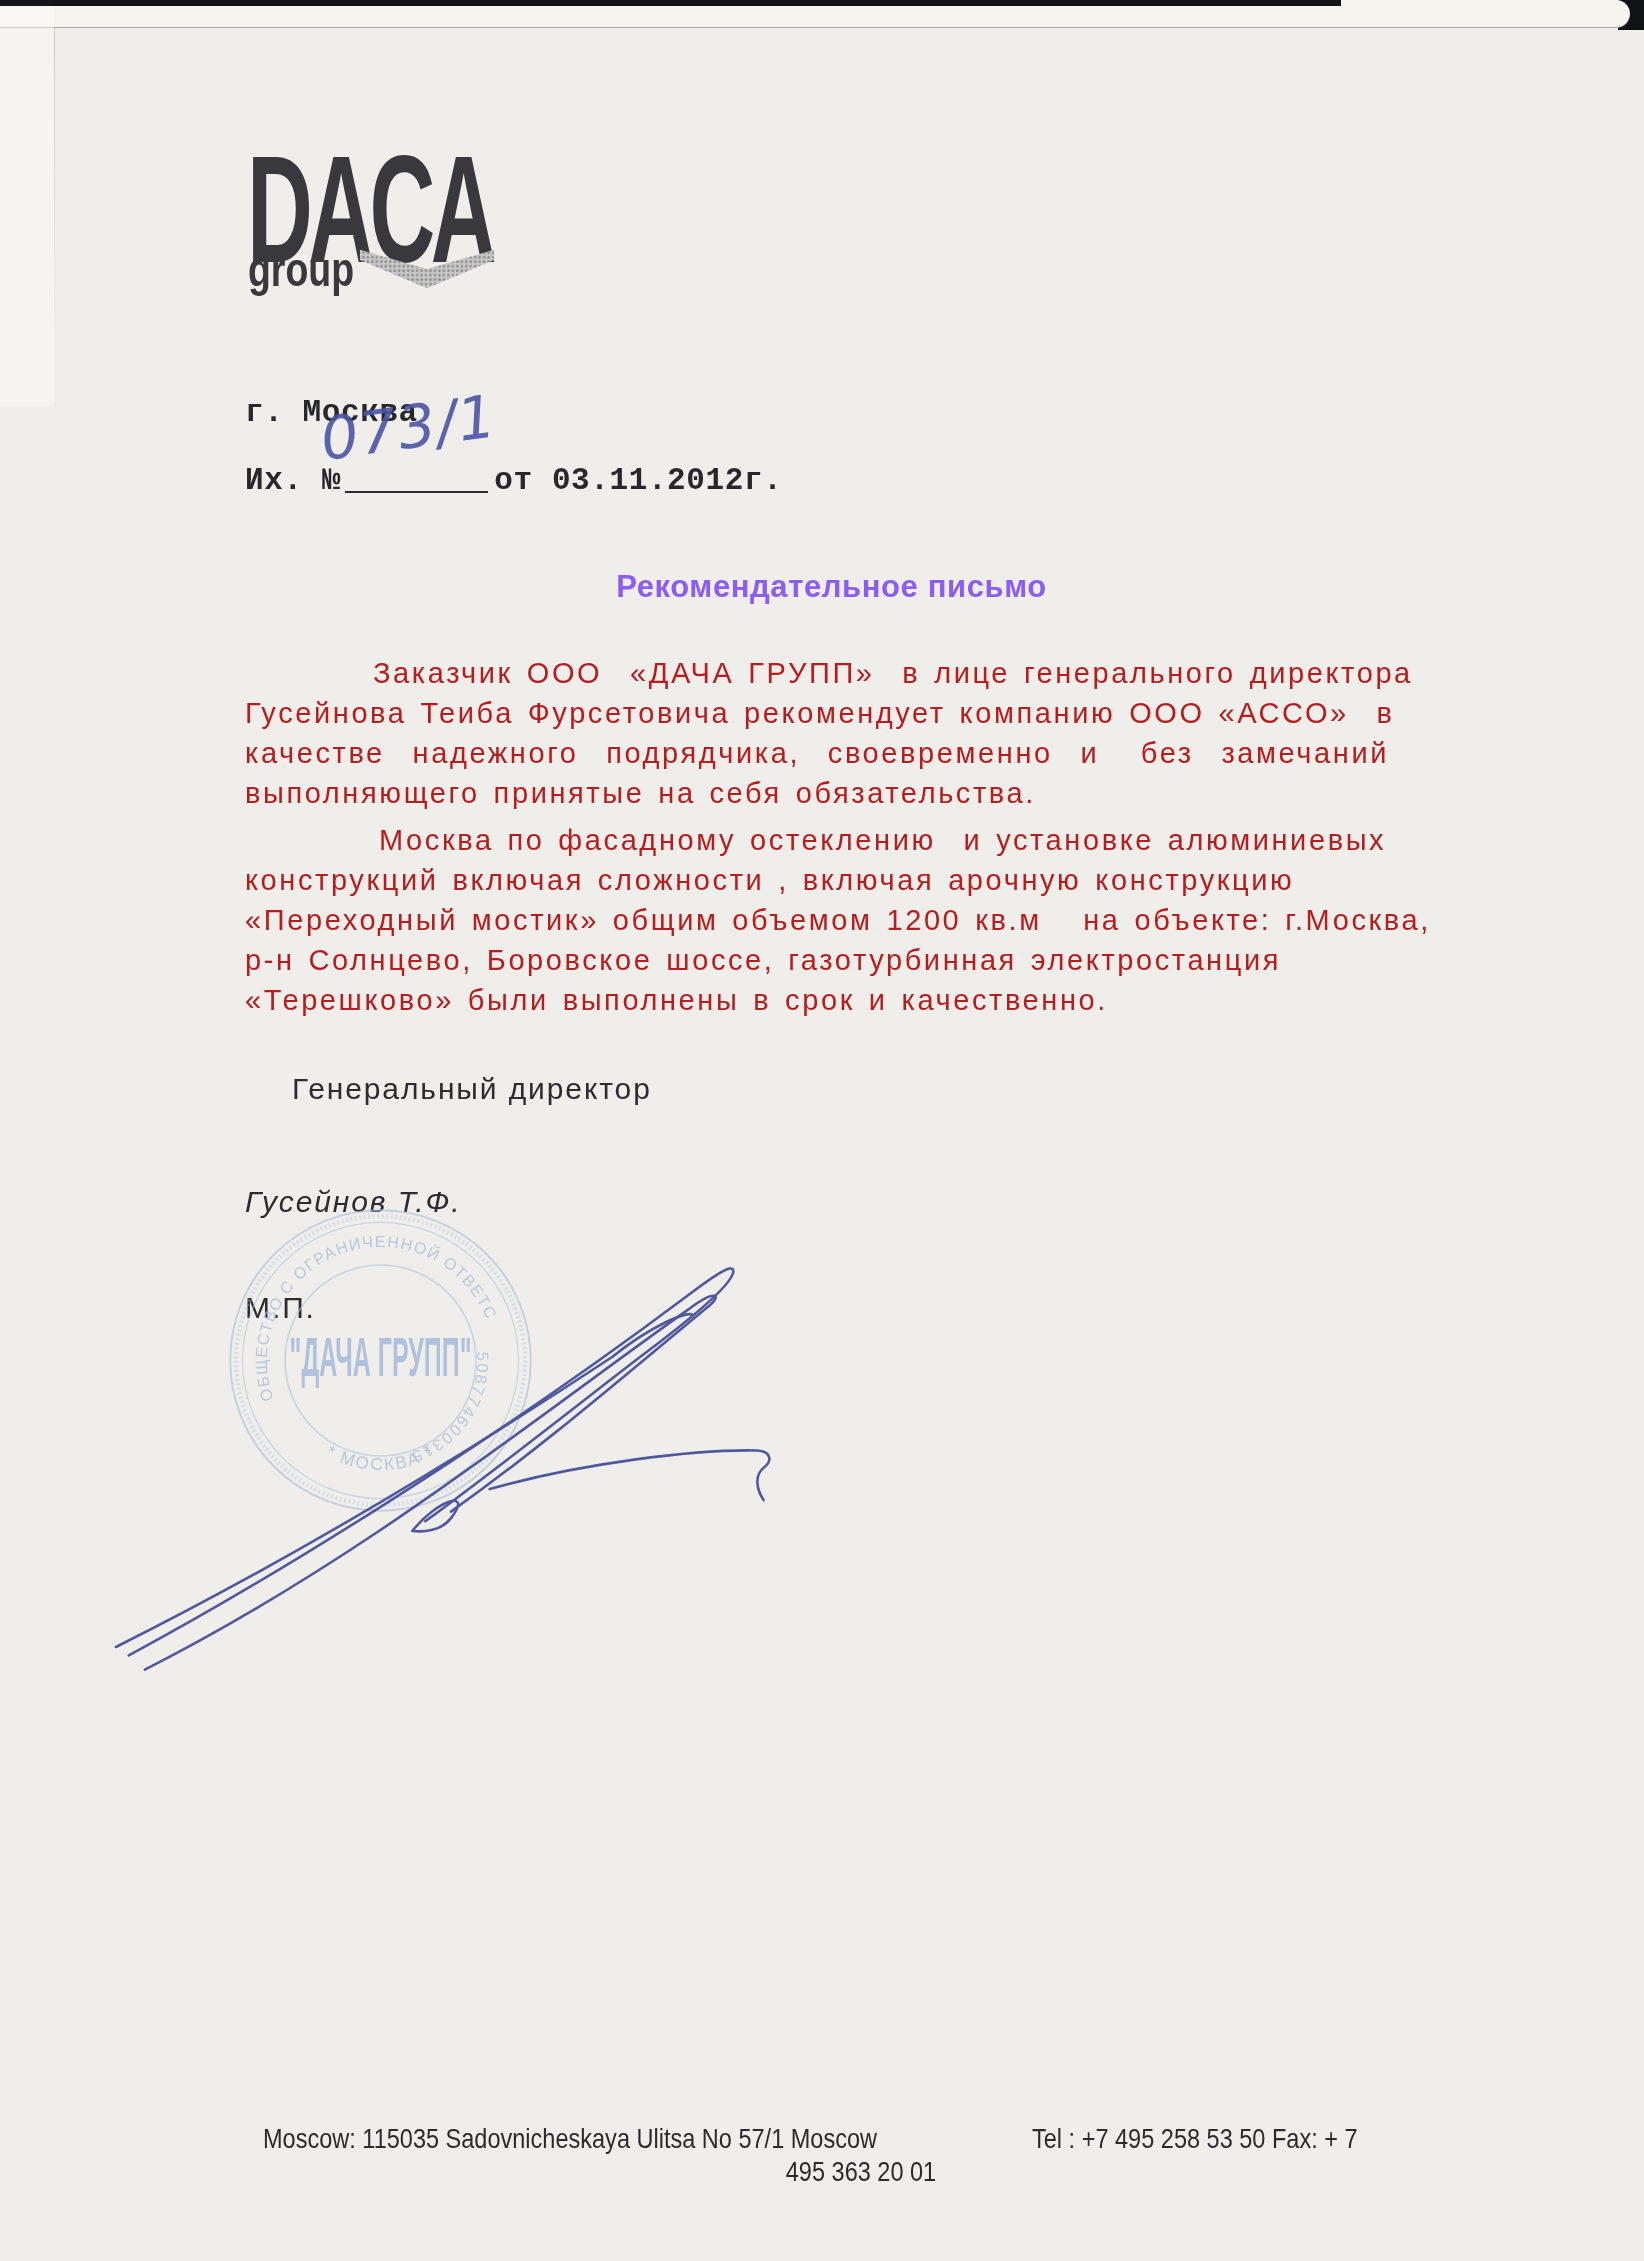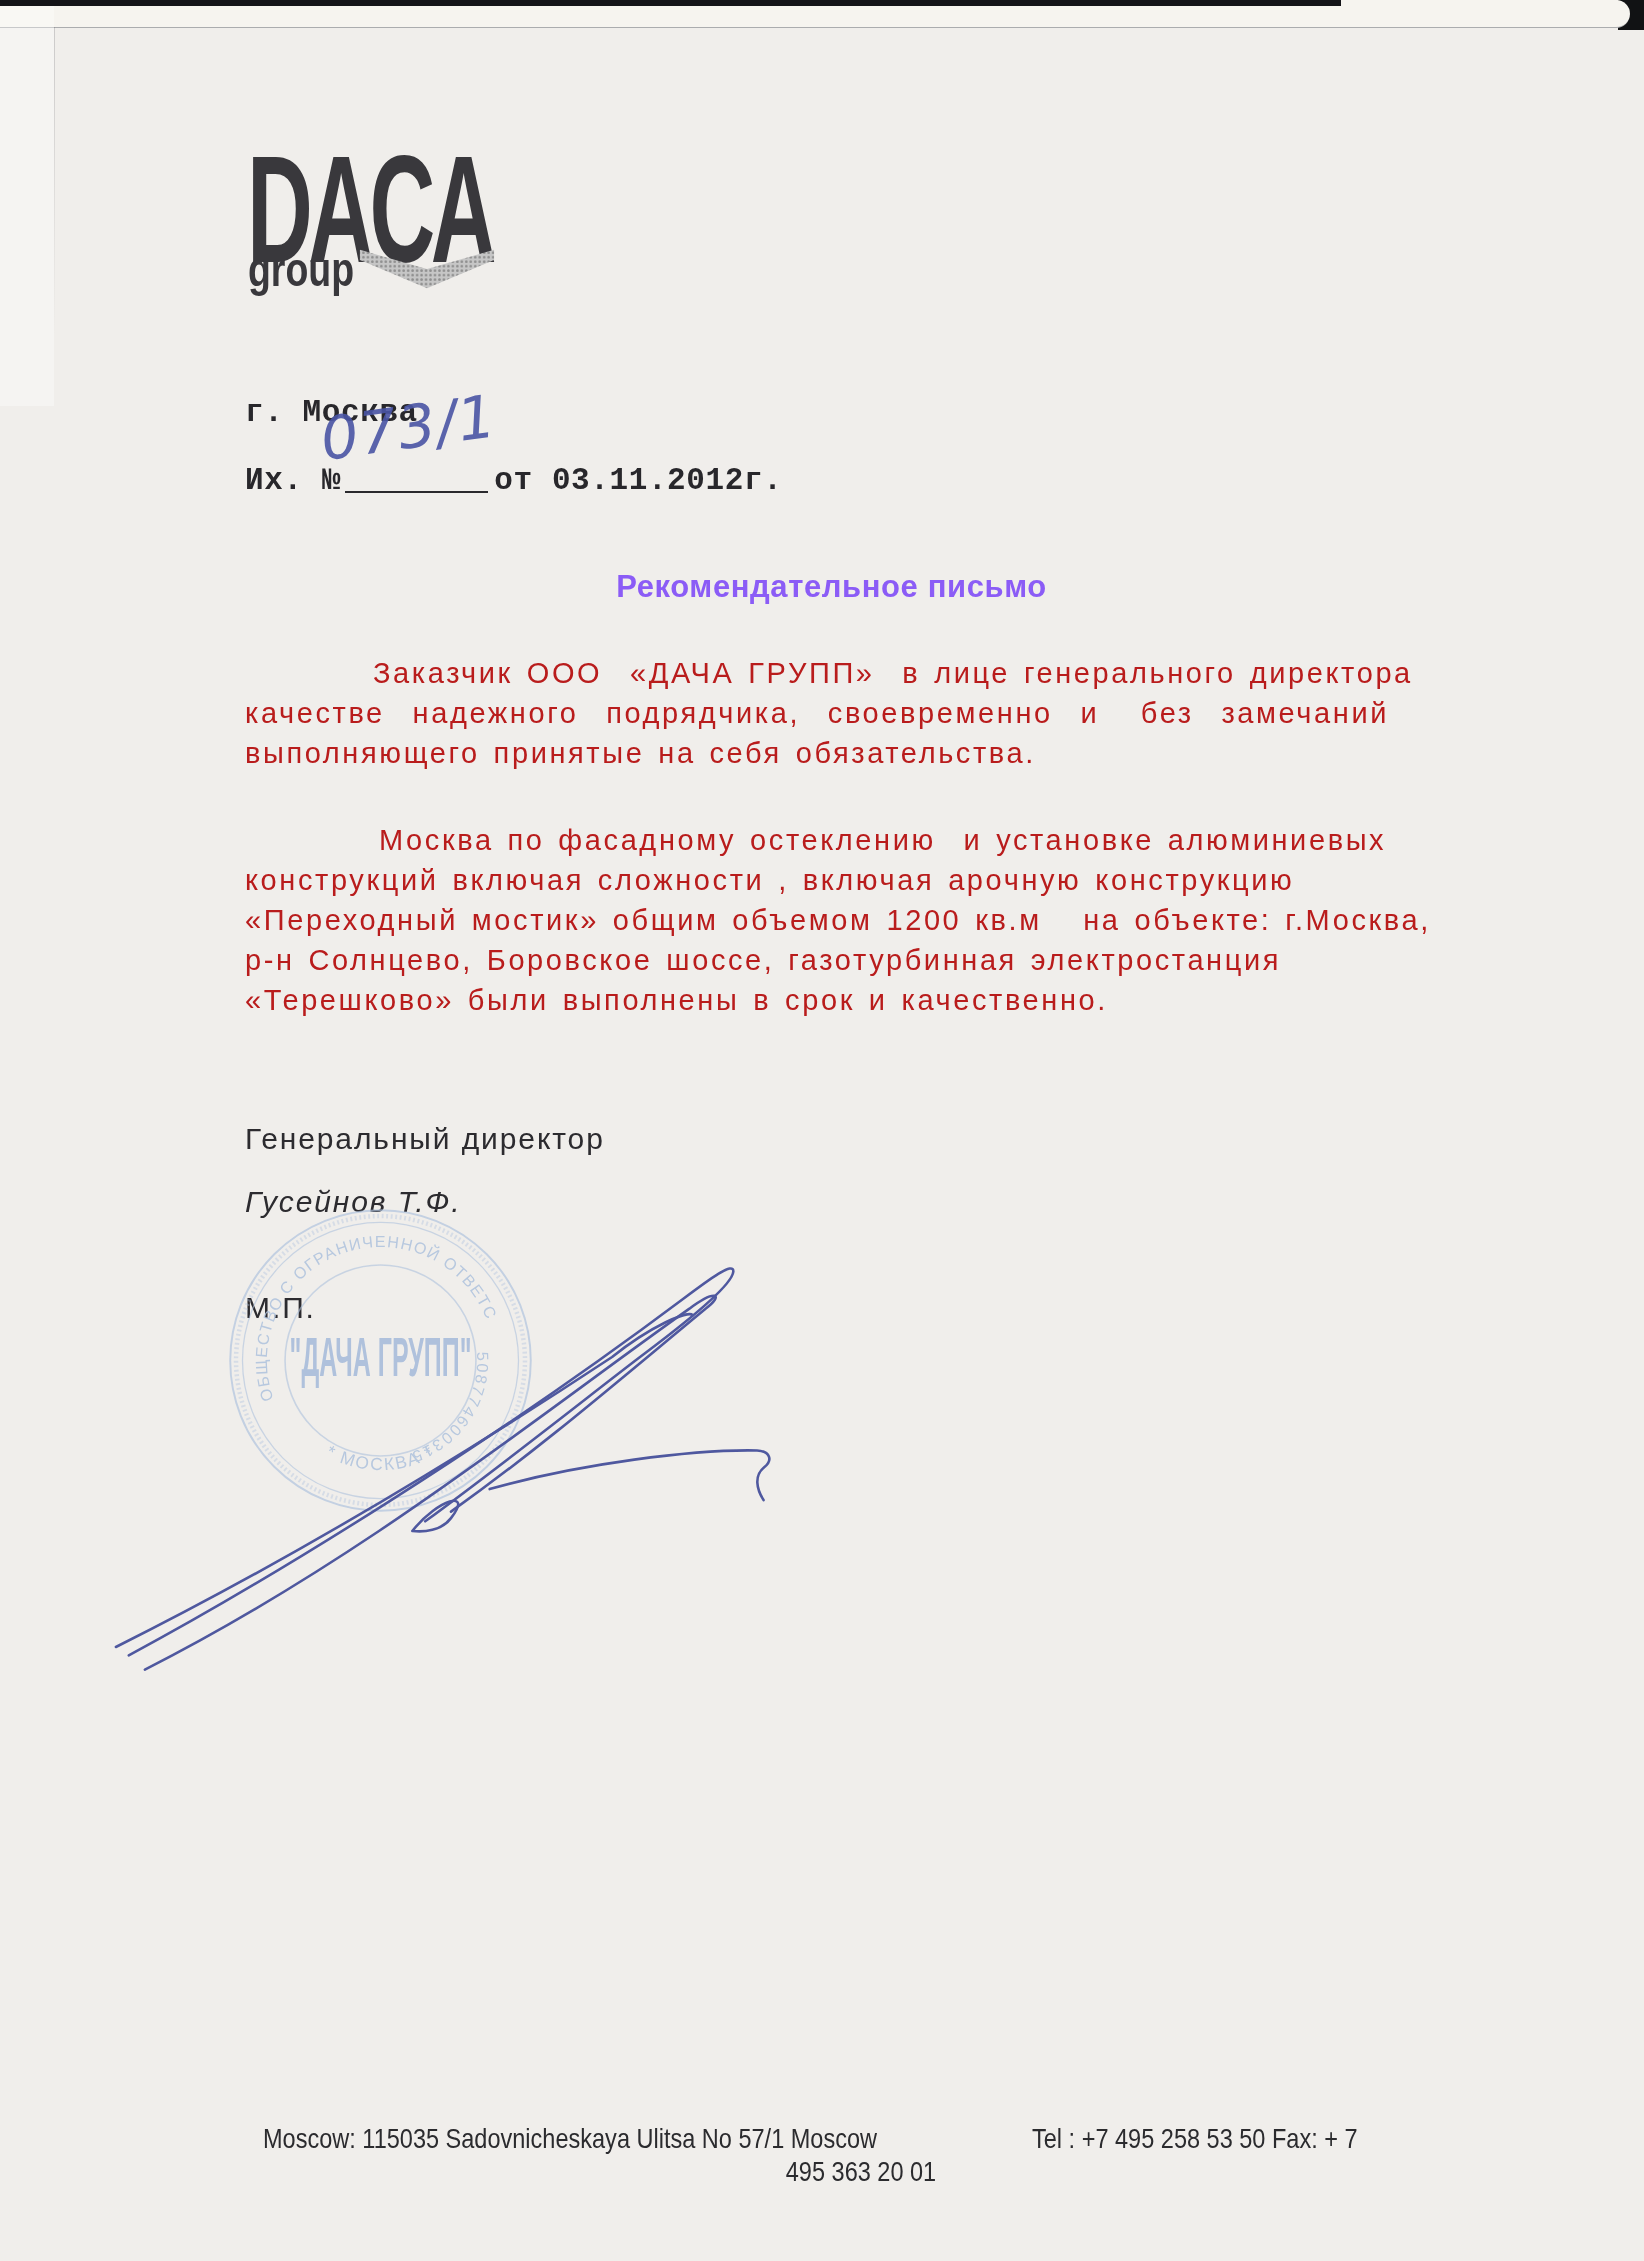--- a/index.html
+++ b/index.html
@@ -58,21 +58,21 @@
   .para{position:absolute;left:245px;width:1225px;font-size:29px;line-height:40px;
         letter-spacing:2.6px;word-spacing:3.2px;color:#b91c1c;}
   .para1{top:653px;}
   .para2{top:820px;}
   .bodyline{white-space:pre-wrap;height:40px;}
   .indent1{padding-left:128px;}
   .indent2{padding-left:134px;}
 
   
   .sig{position:absolute;left:245px;font-size:30px;letter-spacing:1.9px;color:#2c2b2f;white-space:nowrap;}
-  .sig-pos{top:1122px;}
+  .sig-pos{top:1072px;margin-left:47px;}
   .sig-name{top:1185px;font-style:italic;}
   .sig-mp{top:1291px;}
 
   
   .stamp{position:absolute;left:227px;top:1207px;opacity:.85;}
   .stamp text{font-family:"Liberation Sans", sans-serif;}
   .autograph{position:absolute;left:90px;top:1241px;}
 
   
   .foot{position:absolute;font-size:28px;color:#2b2b2e;white-space:nowrap;
@@ -109,20 +109,21 @@
   </div>
 
   <div class="hdr hdr-city">г. Москва</div>
   <div class="hdr hdr-ref"><span>Их. №</span><span class="ref-blank"></span><span>от 03.11.2012г.</span></div>
   <div class="handwritten">073/1</div>
 
   <div class="title">Рекомендательное письмо</div>
 
   <div class="para para1">
     <div class="bodyline indent1">Заказчик ООО  «ДАЧА ГРУПП»  в лице генерального директора</div>
+    <div class="bodyline">Гусейнова Теиба Фурсетовича рекомендует компанию ООО «АССО»  в</div>
     <div class="bodyline">качестве  надежного  подрядчика,  своевременно  и   без  замечаний</div>
     <div class="bodyline">выполняющего принятые на себя обязательства.</div>
   </div>
 
   <div class="para para2">
     <div class="bodyline indent2">Москва по фасадному остеклению  и установке алюминиевых</div>
     <div class="bodyline">конструкций включая сложности , включая арочную конструкцию</div>
     <div class="bodyline">«Переходный мостик» общим объемом 1200 кв.м   на объекте: г.Москва,</div>
     <div class="bodyline">р-н Солнцево, Боровское шоссе, газотурбинная электростанция</div>
     <div class="bodyline">«Терешково» были выполнены в срок и качественно.</div>

